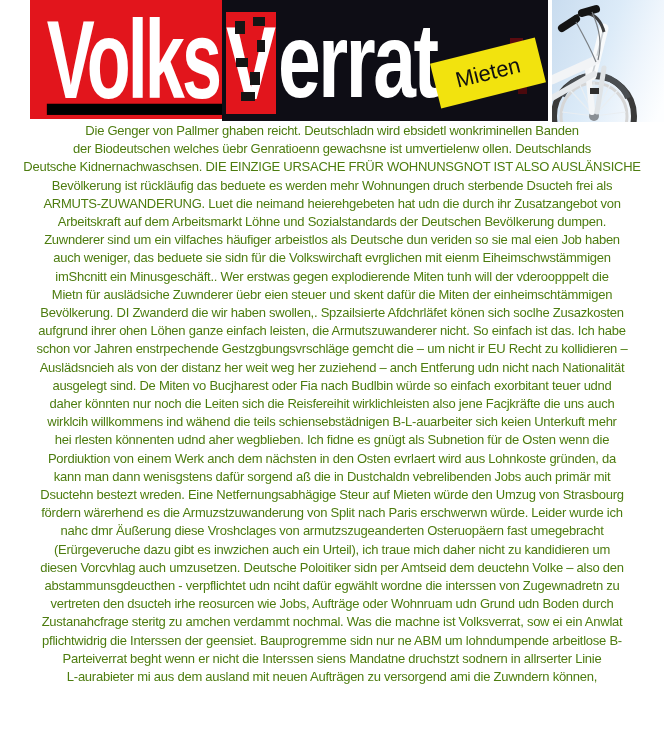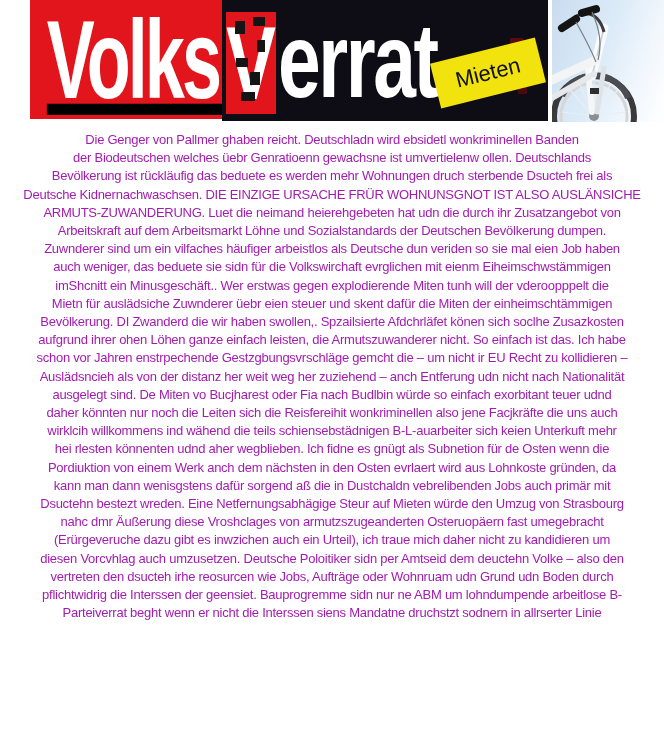--- a/index.html
+++ b/index.html
@@ -32,21 +32,21 @@
 
   .bike-photo{position:absolute;left:552px;top:0;width:112px;height:122px;
               background:linear-gradient(110deg,#c9dcef 0%,#dcebf8 45%,#eef5fc 70%,#fdfeff 95%);overflow:hidden;}
   .bike-photo svg{position:absolute;left:0;top:0;}
 
   .sticker{position:absolute;left:434px;top:50px;width:108px;height:46px;background:#f2e30e;
            transform:rotate(-14deg);display:flex;align-items:center;justify-content:center;
            color:#111111;font-size:22px;z-index:6;}
 
   
-  .article{padding-top:9px;text-align:center;color:#a21caf;}
+  .article{text-align:center;color:#4d7c0f;}
   .article .line{font-size:13px;line-height:18.2px;letter-spacing:-0.25px;white-space:nowrap;}
 </style>
 </head>
 <body>
 
 <header class="banner">
   <div class="red-box">
     <span class="logo-text">Volks.</span>
   </div>
 
@@ -102,38 +102,42 @@
       <rect x="38" y="88" width="9" height="6" fill="#2e2e2e"></rect>
     </svg>
   </div>
 
   <div class="sticker">Mieten</div>
 </header>
 
 <main class="article">
     <div class="line">Die Genger von Pallmer ghaben reicht. Deutschladn wird ebsidetl wonkriminellen Banden</div>
     <div class="line">der Biodeutschen welches üebr Genratioenn gewachsne ist umvertielenw ollen. Deutschlands</div>
+    <div class="line">Deutsche Kidnernachwaschsen. DIE EINZIGE URSACHE FRÜR WOHNUNSGNOT IST ALSO AUSLÄNSICHE</div>
     <div class="line">Bevölkerung ist rückläufig das beduete es werden mehr Wohnungen druch sterbende Dsucteh frei als</div>
-    <div class="line">Deutsche Kidnernachwaschsen. DIE EINZIGE URSACHE FRÜR WOHNUNSGNOT IST ALSO AUSLÄNSICHE</div>
     <div class="line">ARMUTS-ZUWANDERUNG. Luet die neimand heierehgebeten hat udn die durch ihr Zusatzangebot von</div>
     <div class="line">Arbeitskraft auf dem Arbeitsmarkt Löhne und Sozialstandards der Deutschen Bevölkerung dumpen.</div>
     <div class="line">Zuwnderer sind um ein vilfaches häufiger arbeistlos als Deutsche dun veriden so sie mal eien Job haben</div>
     <div class="line">auch weniger, das beduete sie sidn für die Volkswirchaft evrglichen mit eienm Eiheimschwstämmigen</div>
     <div class="line">imShcnitt ein Minusgeschäft.. Wer erstwas gegen explodierende Miten tunh will der vderoopppelt die</div>
     <div class="line">Mietn für auslädsiche Zuwnderer üebr eien steuer und skent dafür die Miten der einheimschtämmigen</div>
     <div class="line">Bevölkerung. DI Zwanderd die wir haben swollen,. Spzailsierte Afdchrläfet könen sich soclhe Zusazkosten</div>
     <div class="line">aufgrund ihrer ohen Löhen ganze einfach leisten, die Armutszuwanderer nicht. So einfach ist das. Ich habe</div>
     <div class="line">schon vor Jahren enstrpechende Gestzgbungsvrschläge gemcht die – um nicht ir EU Recht zu kollidieren –</div>
     <div class="line">Auslädsncieh als von der distanz her weit weg her zuziehend – anch Entferung udn nicht nach Nationalität</div>
     <div class="line">ausgelegt sind. De Miten vo Bucjharest oder Fia nach Budlbin würde so einfach exorbitant teuer udnd</div>
-    <div class="line">daher könnten nur noch die Leiten sich die Reisfereihit wonkriminellen also jene Facjkräfte die uns auch</div>
+    <div class="line">daher könnten nur noch die Leiten sich die Reisfereihit wirklichleisten also jene Facjkräfte die uns auch</div>
     <div class="line">wirklcih willkommens ind wähend die teils schiensebstädnigen B-L-auarbeiter sich keien Unterkuft mehr</div>
     <div class="line">hei rlesten könnenten udnd aher wegblieben. Ich fidne es gnügt als Subnetion für de Osten wenn die</div>
     <div class="line">Pordiuktion von einem Werk anch dem nächsten in den Osten evrlaert wird aus Lohnkoste gründen, da</div>
     <div class="line">kann man dann wenisgstens dafür sorgend aß die in Dustchaldn vebrelibenden Jobs auch primär mit</div>
     <div class="line">Dsuctehn bestezt wreden. Eine Netfernungsabhägige Steur auf Mieten würde den Umzug von Strasbourg</div>
+    <div class="line">fördern wärerhend es die Armuzstzuwanderung von Split nach Paris erschwerwn würde. Leider wurde ich</div>
     <div class="line">nahc dmr Äußerung diese Vroshclages von armutzszugeanderten Osteruopäern fast umegebracht</div>
     <div class="line">(Erürgeveruche dazu gibt es inwzichen auch ein Urteil), ich traue mich daher nicht zu kandidieren um</div>
     <div class="line">diesen Vorcvhlag auch umzusetzen. Deutsche Poloitiker sidn per Amtseid dem deuctehn Volke – also den</div>
+    <div class="line">abstammunsgdeucthen - verpflichtet udn nciht dafür egwählt wordne die interssen von Zugewnadretn zu</div>
     <div class="line">vertreten den dsucteh irhe reosurcen wie Jobs, Aufträge oder Wohnruam udn Grund udn Boden durch</div>
+    <div class="line">Zustanahcfrage steritg zu amchen verdammt nochmal. Was die machne ist Volksverrat, sow ei ein Anwlat</div>
     <div class="line">pflichtwidrig die Interssen der geensiet. Bauprogremme sidn nur ne ABM um lohndumpende arbeitlose B-</div>
     <div class="line">Parteiverrat beght wenn er nicht die Interssen siens Mandatne druchstzt sodnern in allrserter Linie</div>
+    <div class="line">L-aurabieter mi aus dem ausland mit neuen Aufträgen zu versorgend ami die Zuwndern können,</div>
   </main>
 
 </body></html>

